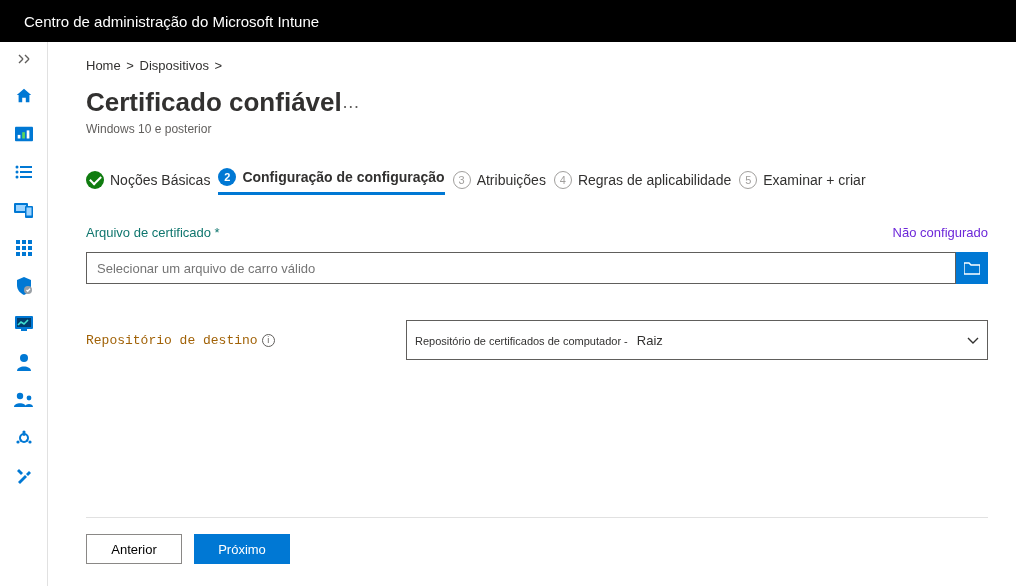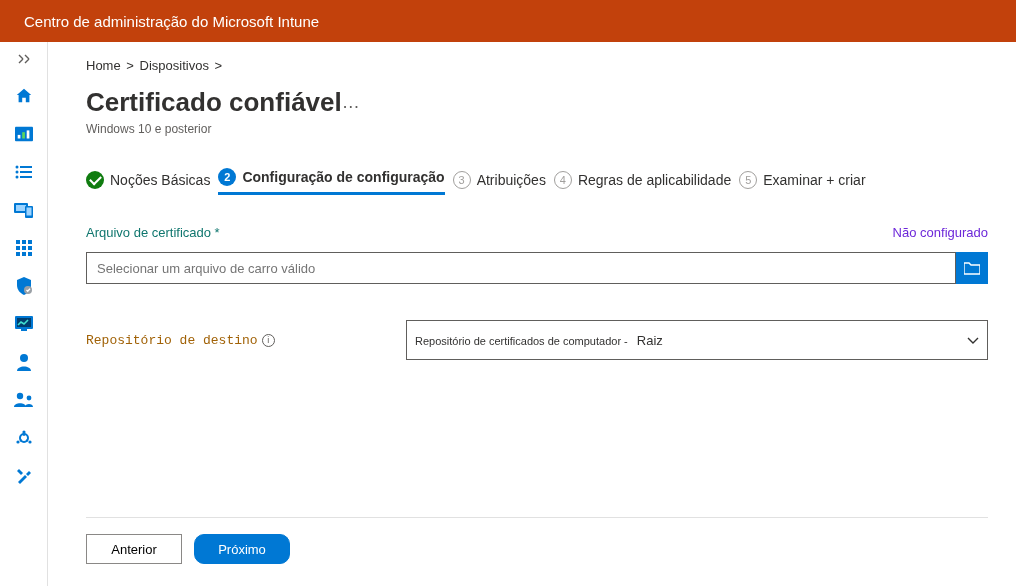--- a/index.html
+++ b/index.html
@@ -1,20 +1,20 @@
 <!DOCTYPE html>
 <html><head>
 <meta charset="utf-8">
 <style>
   * { box-sizing: border-box; margin: 0; padding: 0; font-family: "Segoe UI", -apple-system, sans-serif; }
   html, body { width: 1016px; height: 586px; overflow: hidden; background: #fff; }
 
   .topbar {
     height: 42px;
-    background: #c2410c;
+    background: #000000;
     color: #fff;
     display: flex;
     align-items: center;
     padding-left: 24px;
     font-size: 15px;
     font-weight: 400;
   }
 
   .shell {
     display: flex;
@@ -181,21 +181,20 @@
     font-size: 13px;
     border: 1px solid #8a8886;
     background: #fff;
     cursor: pointer;
     padding: 0 23px;
   }
   .btn.primary {
     background: #0078d4;
     border-color: #0078d4;
     color: #fff;
-    border-radius: 10px;
   }
 </style>
 </head>
 <body>
 
 <div class="topbar">
   <span>Centro de administração do Microsoft Intune</span>
 </div>
 
 <div class="shell">

